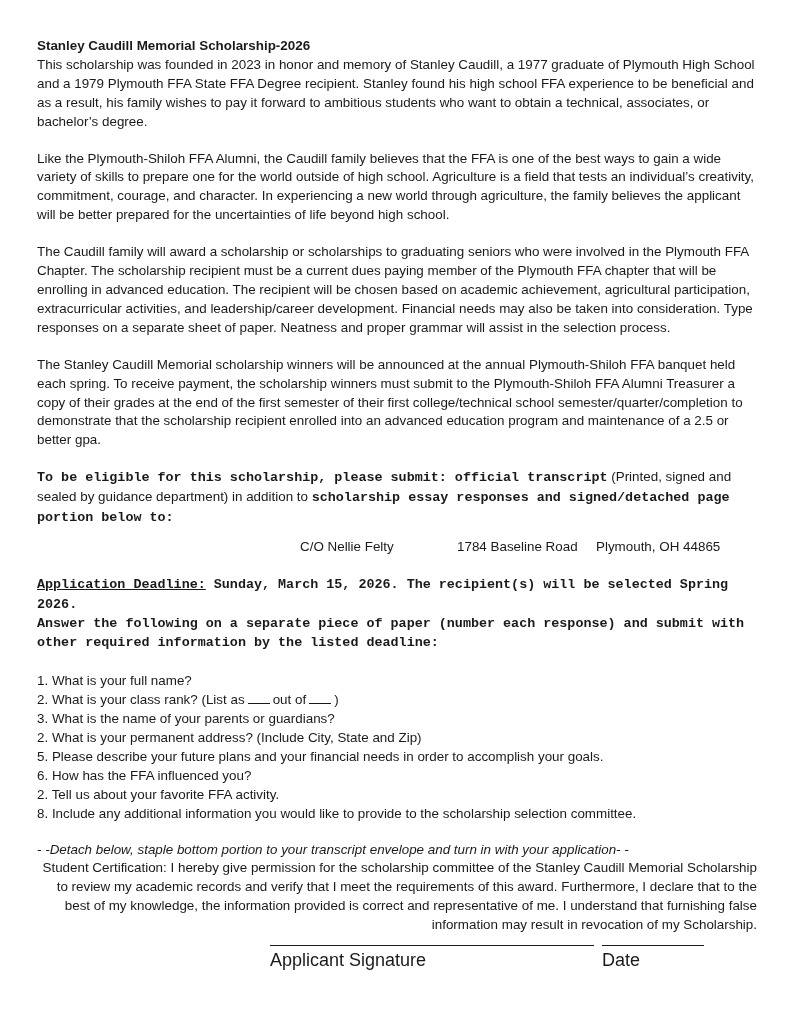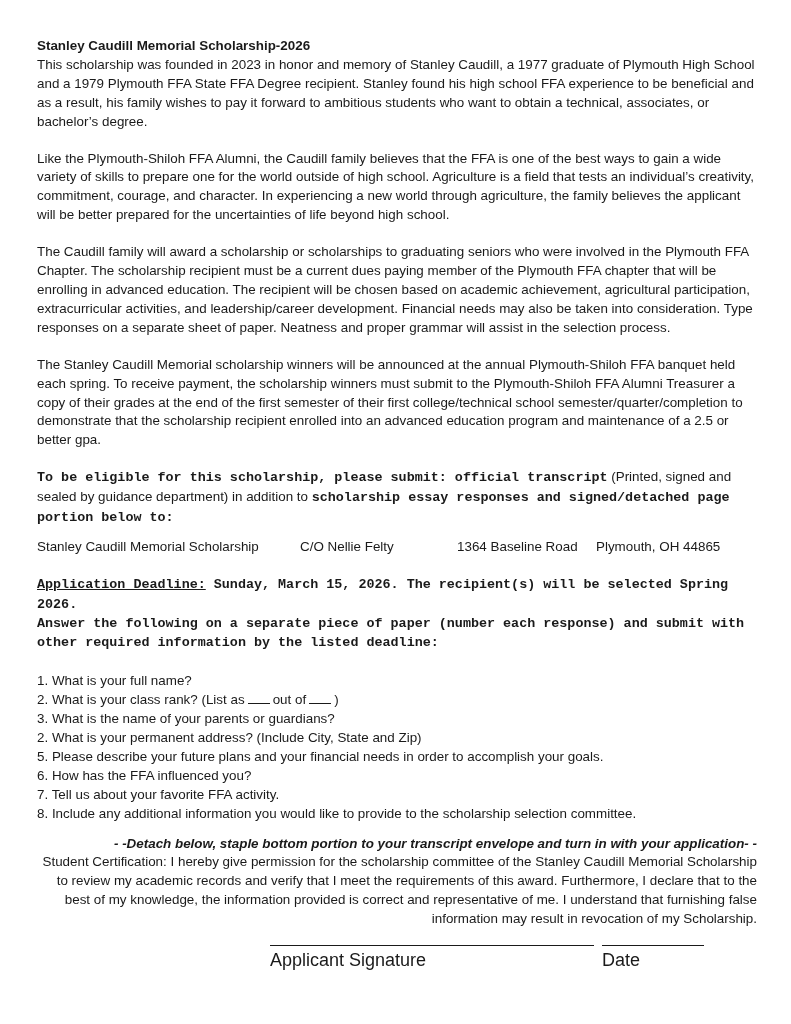--- a/index.html
+++ b/index.html
@@ -52,23 +52,23 @@
     line-height: 19px;
   }
   .blank {
     display: inline-block;
     width: 22px;
     border-bottom: 1px solid #1a1a1a;
     height: 12px;
     margin: 0 3px;
   }
   .detach {
-    text-align: right;
-    margin-top: 12px;
-    font-weight: bold;
+    text-align: left;
+    margin-top: 18px;
+    font-weight: normal;
     font-style: italic;
   }
   .cert {
     text-align: right;
   }
   .sig-area {
     position: absolute;
     left: 270px;
     top: 945px;
     width: 440px;
@@ -94,39 +94,38 @@
   <p class="para">This scholarship was founded in 2023 in honor and memory of Stanley Caudill, a 1977 graduate of Plymouth High School and a 1979 Plymouth FFA State FFA Degree recipient. Stanley found his high school FFA experience to be beneficial and as a result, his family wishes to pay it forward to ambitious students who want to obtain a technical, associates, or bachelor’s degree.</p>
   <p class="para">Like the Plymouth-Shiloh FFA Alumni, the Caudill family believes that the FFA is one of the best ways to gain a wide variety of skills to prepare one for the world outside of high school. Agriculture is a field that tests an individual’s creativity, commitment, courage, and character.  In experiencing a new world through agriculture, the family believes the applicant will be better prepared for the uncertainties of life beyond high school.</p>
   <p class="para">The Caudill family will award a scholarship or scholarships to graduating seniors who were involved in the Plymouth FFA Chapter.  The scholarship recipient must be a current dues paying member of the Plymouth FFA chapter that will be enrolling in advanced education. The recipient will be chosen based on academic achievement, agricultural participation, extracurricular activities, and leadership/career development. Financial needs may also be taken into consideration. Type responses on a separate sheet of paper. Neatness and proper grammar will assist in the selection process.</p>
   <p class="para">The Stanley Caudill Memorial scholarship winners will be announced at the annual Plymouth-Shiloh FFA banquet held each spring.  To receive payment, the scholarship winners must submit to the Plymouth-Shiloh FFA Alumni Treasurer a copy of their grades at the end of the first semester of their first college/technical school semester/quarter/completion to demonstrate that the scholarship recipient enrolled into an advanced education program and maintenance of a 2.5 or better gpa.</p>
 
   <p>
     <span class="bold">To be eligible for this scholarship, please submit: official transcript</span><span> (Printed, signed and sealed by guidance department) in addition to </span><span class="bold">scholarship essay responses and signed/detached page portion below to:</span>
   </p>
 
   <div class="address">
-    <span style="left:0px;">Stanley Caudill Memorial Scholarship</span>
     <span style="left:263px;">C/O Nellie Felty</span>
-    <span style="left:420px;">1364 Baseline Road</span>
+    <span style="left:420px;">1784 Baseline Road</span>
     <span style="left:559px;">Plymouth, OH 44865</span>
   </div>
 
   <p>
     <span class="bold underline">Application Deadline:</span><span class="bold"> Sunday, March 15, 2026. The recipient(s) will be selected Spring 2026.</span>
   </p>
   <p class="bold">Answer the following on a separate piece of paper (number each response) and submit with other required information by the listed deadline:</p>
 
   <div class="questions">
     <p>1. What is your full name?</p>
     <p><span>2. What is your class rank? (List as</span><span class="blank"></span><span>out of</span><span class="blank"></span><span>)</span></p>
     <p>3. What is the name of your parents or guardians?</p>
     <p>2. What is your permanent address? (Include City, State and Zip)</p>
     <p>5. Please describe your future plans and your financial needs in order to accomplish your goals.</p>
     <p>6. How has the FFA influenced you?</p>
-    <p>7. Tell us about your favorite FFA activity.</p>
+    <p>2. Tell us about your favorite FFA activity.</p>
     <p>8. Include any additional information you would like to provide to the scholarship selection committee.</p>
   </div>
 
   <p class="detach">- -Detach below, staple bottom portion to your transcript envelope and turn in with your application- -</p>
   <p class="cert">Student Certification: I hereby give permission for the scholarship committee of the Stanley Caudill Memorial Scholarship to review my academic records and verify that I meet the requirements of this award.  Furthermore, I declare that to the best of my knowledge, the information provided is correct and representative of me.  I understand that furnishing false information may result in revocation of my Scholarship.</p>
 </div>
 
 <div class="sig-area">
   <div class="sig-line" style="left:0; width:324px;"></div>
   <div class="sig-line" style="left:332px; width:102px;"></div>

